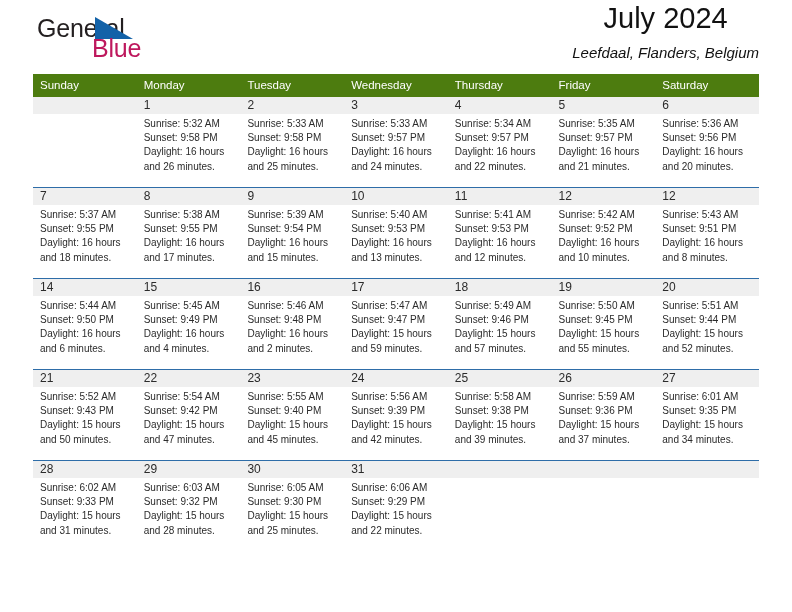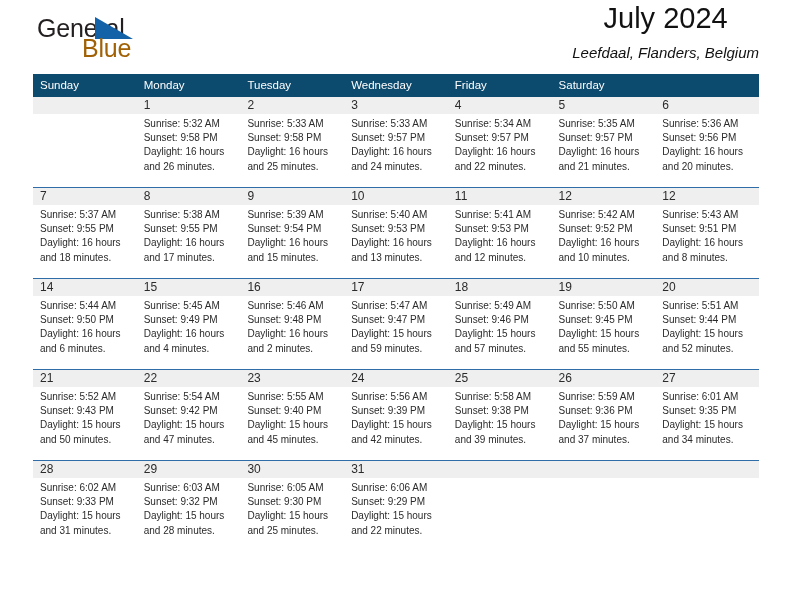--- a/index.html
+++ b/index.html
@@ -43,25 +43,25 @@
     position: absolute;
     left: 4px;
     top: 8px;
     font-size: 25px;
     letter-spacing: -0.2px;
     color: #231f20;
   }
 
   .brand-blue {
     position: absolute;
-    left: 49px;
+    left: 59px;
     top: 28px;
     font-size: 25px;
     letter-spacing: -0.2px;
-    color: #a16207;
+    color: #be185d;
     text-align: right;
   }
 
   .brand-triangle {
     position: absolute;
     left: 62px;
     top: 11px;
     width: 38px;
     height: 22px;
     background: #1362a8;
@@ -92,21 +92,21 @@
   }
 
   
   .calendar {
     width: 726px;
   }
 
   .weekday-row {
     display: grid;
     grid-template-columns: repeat(7, 1fr);
-    background: #0c4a6e;
+    background: #4d7c0f;
   }
 
   .weekday {
     color: #ffffff;
     font-size: 11.5px;
     line-height: 21px;
     padding: 1px 0 1px 7px;
     white-space: nowrap;
   }
 
@@ -179,20 +179,21 @@
 
   </div>
 
   <div class="calendar">
 
     <div class="weekday-row">
       <div class="weekday">Sunday</div>
       <div class="weekday">Monday</div>
       <div class="weekday">Tuesday</div>
       <div class="weekday">Wednesday</div>
+      <div class="weekday">Thursday</div>
       <div class="weekday">Friday</div>
       <div class="weekday">Saturday</div>
     </div>
 
     <div class="week first">
       <div class="daynum-band"></div>
       <div class="cell c1 empty">
         
         
       </div>

